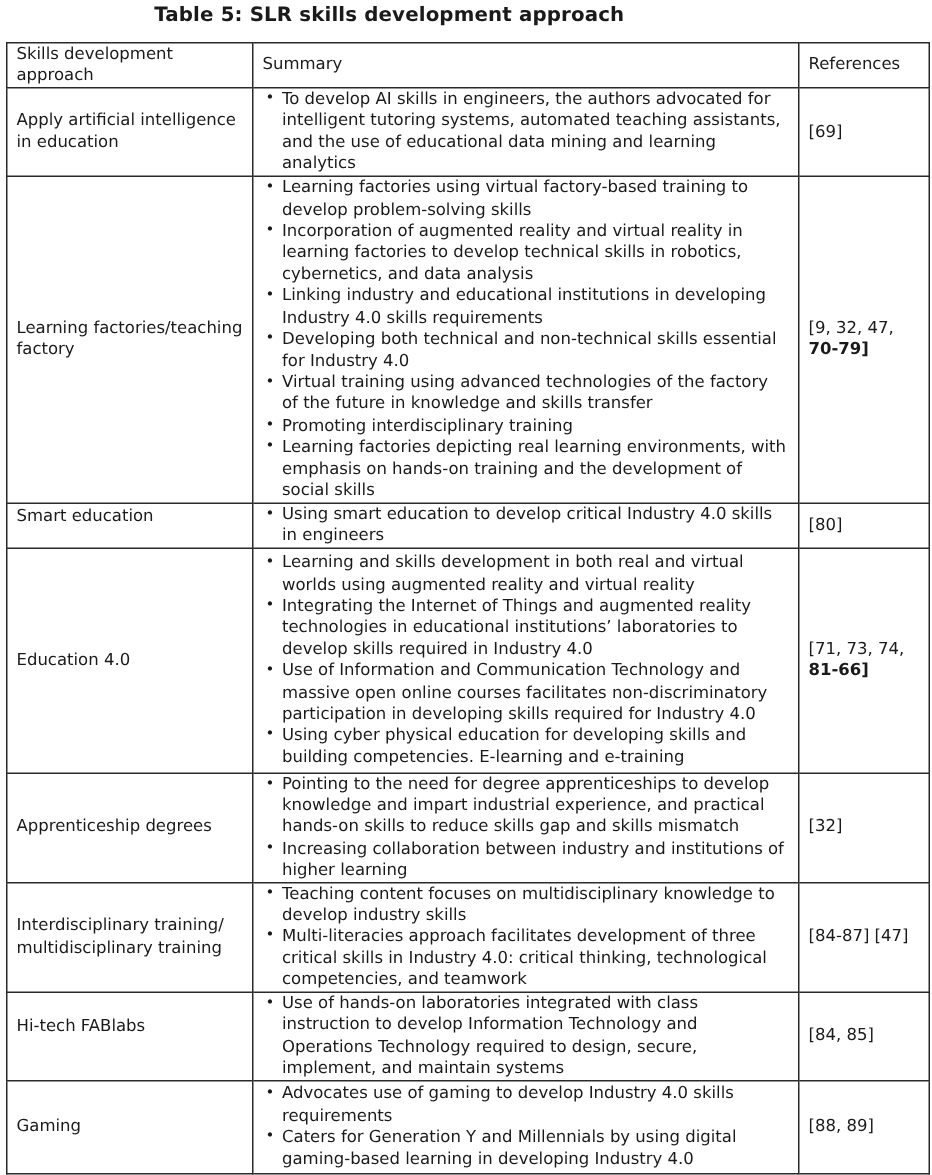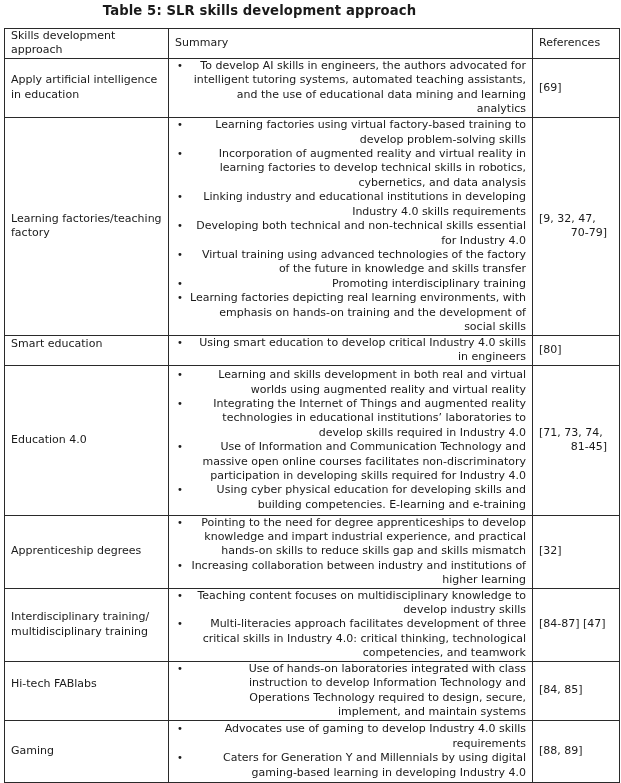--- a/index.html
+++ b/index.html
@@ -19,27 +19,27 @@
   table.skills td, table.skills th {
     border: 1px solid #2a2a2a; padding: 0 6px; vertical-align: middle;
     font-weight: normal; text-align: left;
   }
   col.c1 { width: 164px; }
   col.c2 { width: 364px; }
   col.c3 { width: 87px; }
   thead th { height: 27px; }
   th.refs-h { padding-left: 6px; }
   td.summary { padding: 1px 6px 0 6px; }
-  ul { margin: 0; padding: 0; list-style: none; text-align: right; }
+  ul { margin: 0; padding: 0; list-style: none; }
   li { position: relative; padding-left: 13px; }
   li::before {
     content: "\2022"; position: absolute; left: 2px; top: 0; font-size: 10px;
   }
   td.refs { padding-left: 6px; margin-left: 29px; }
-  .ref-line2 { display: block; text-align: right; padding-right: 6px; }
+  .ref-line2 { display: block; text-align: left; padding-right: 6px; font-weight: bold; }
 </style>
 </head>
 <body>
 
 <div class="title">Table 5: SLR skills development approach</div>
 
 <table class="skills">
   <colgroup>
       <col class="c1">
       <col class="c2">
@@ -102,21 +102,21 @@
       <td class="summary">
         <ul>
           <li>Learning and skills development in both real and virtual worlds using augmented reality and virtual reality</li>
           <li>Integrating the Internet of Things and augmented reality technologies in educational institutions’ laboratories to develop skills required in Industry 4.0</li>
           <li>Use of Information and Communication Technology and massive open online courses facilitates non-discriminatory participation in developing skills required for Industry 4.0</li>
           <li>Using cyber physical education for developing skills and building competencies. E-learning and e-training</li>
         </ul>
       </td>
       <td class="refs">
         <span>[71, 73, 74,</span>
-        <span class="ref-line2">81-45]</span>
+        <span class="ref-line2">81-66]</span>
       </td>
     </tr>
 
     <tr style="height:72px">
       <td>Apprenticeship degrees</td>
       <td class="summary">
         <ul>
           <li>Pointing to the need for degree apprenticeships to develop knowledge and impart industrial experience, and practical hands-on skills to reduce skills gap and skills mismatch</li>
           <li>Increasing collaboration between industry and institutions of higher learning</li>
         </ul>

